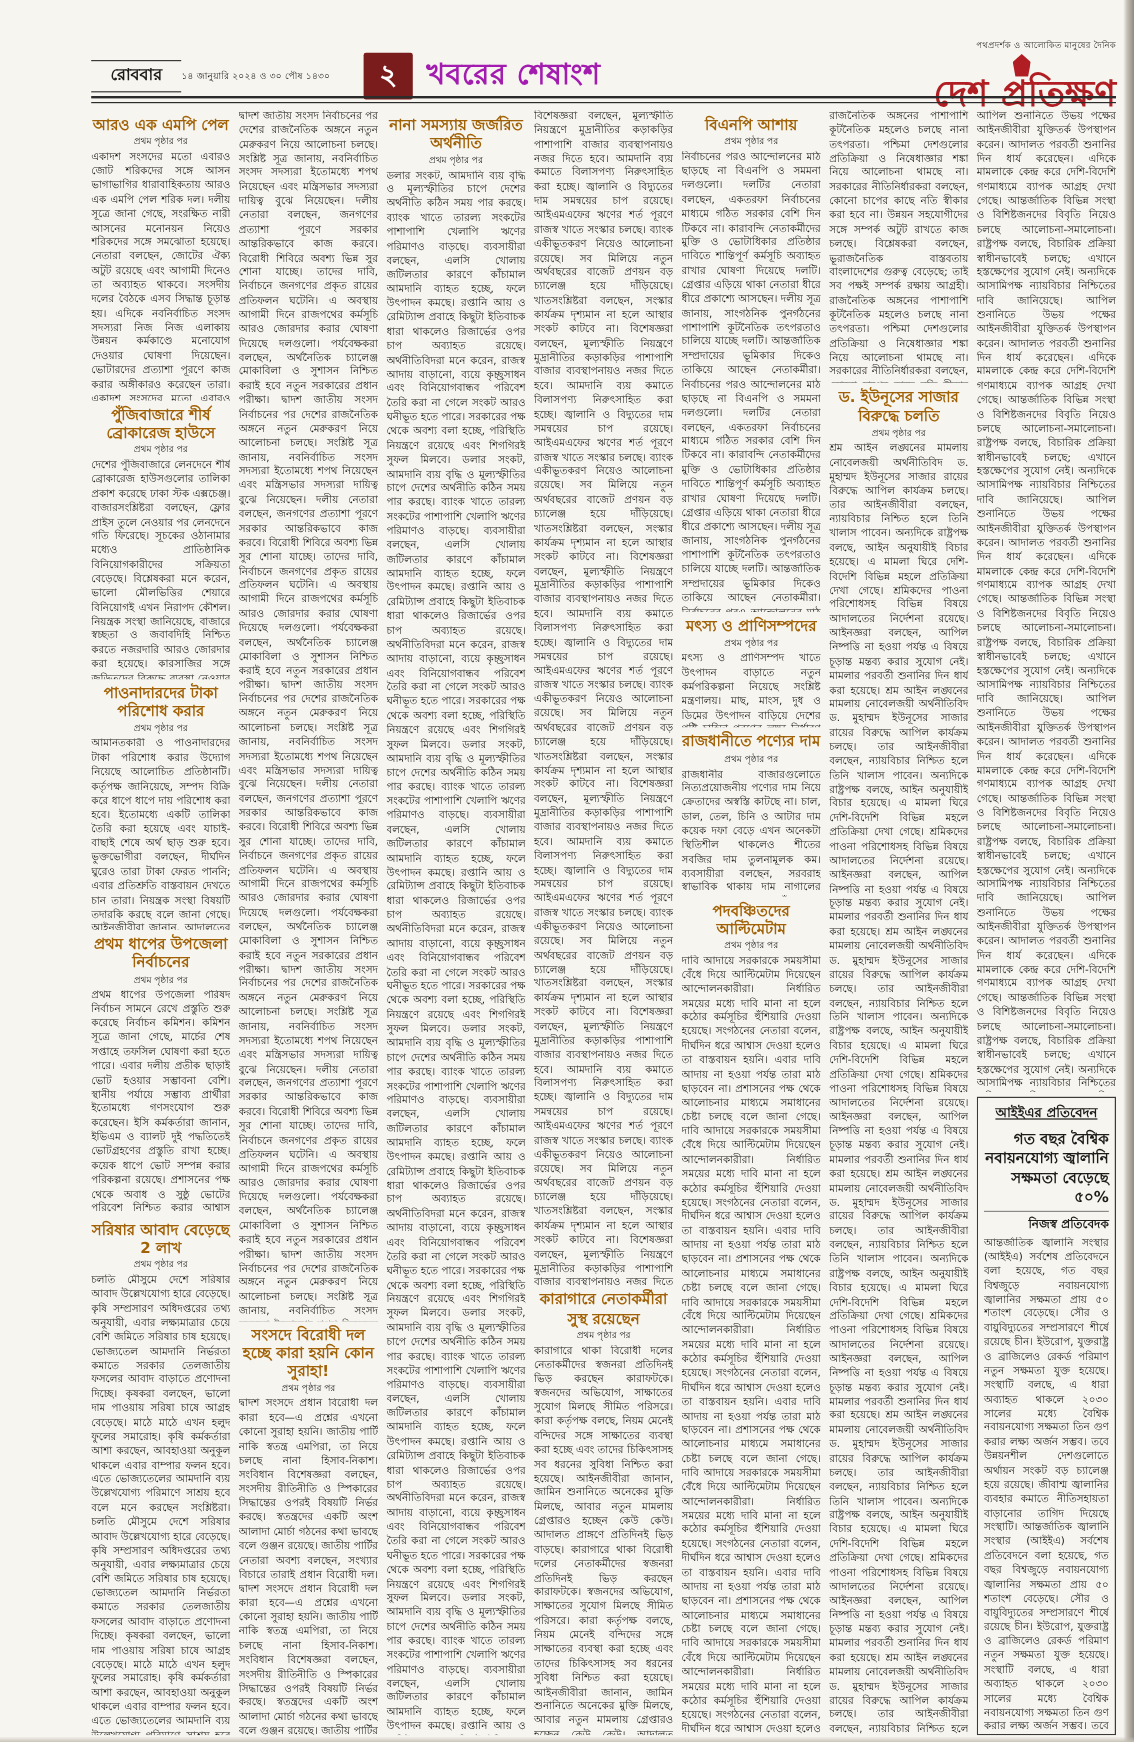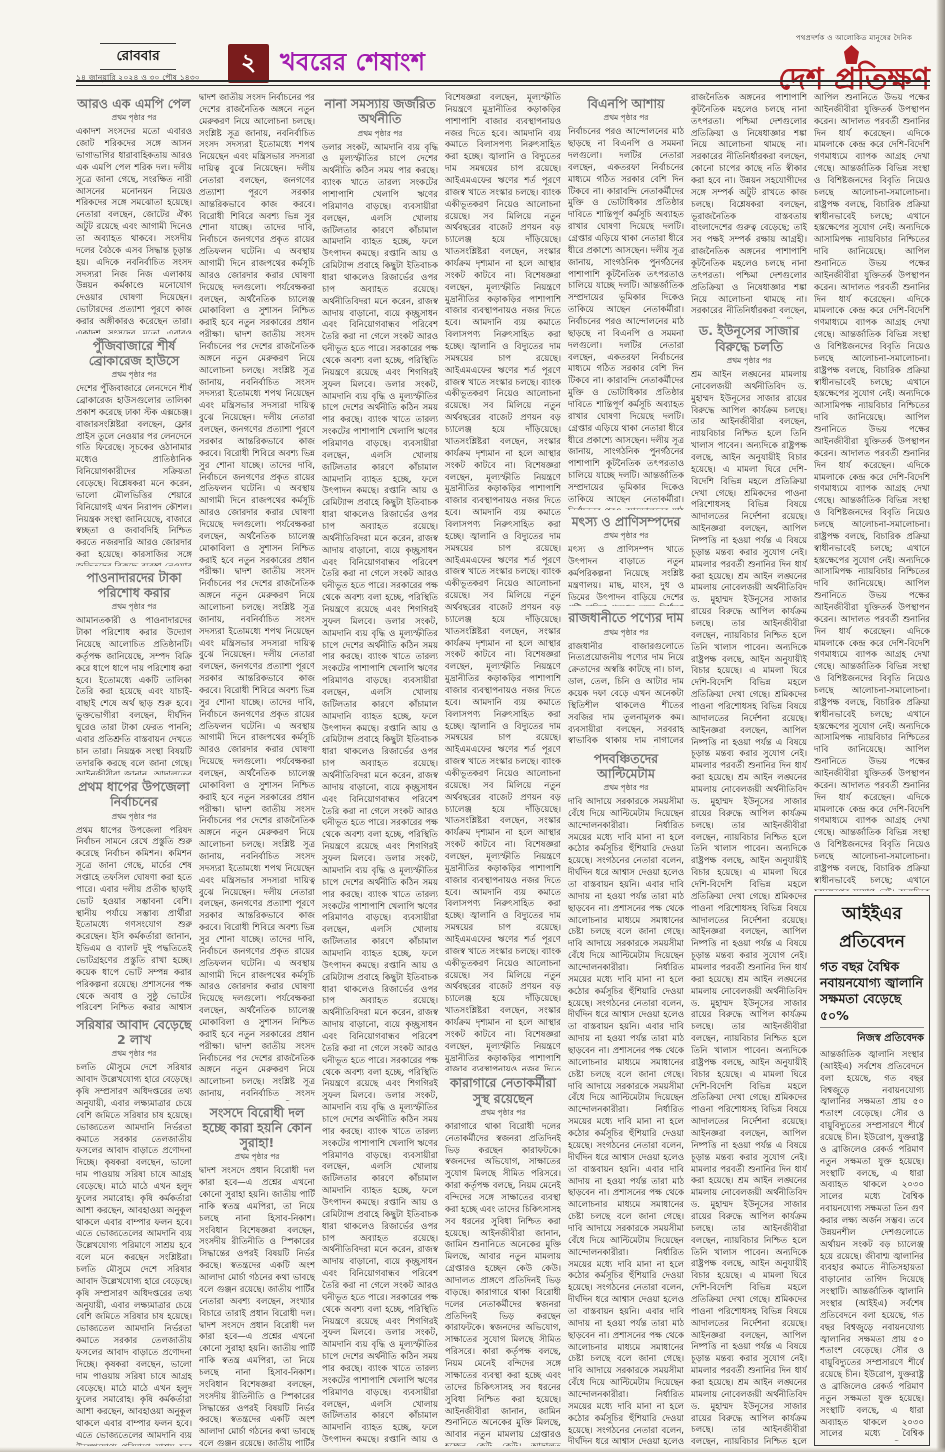--- a/index.html
+++ b/index.html
@@ -6,46 +6,46 @@
   .page{position:relative;width:945px;height:1452px;background:#f7f5ef;
         font-family:"DejaVu Sans",sans-serif;color:#1d1c1a;overflow:hidden;
         box-shadow:0 0 12px rgba(0,0,0,.4);}
   .scan-edge{position:absolute;right:0;top:0;width:9px;height:100%;
         background:linear-gradient(to left,#6d665c,#b7b1a6 65%,rgba(183,177,166,0));opacity:.75;}
   .scan-bottom{position:absolute;left:0;bottom:0;width:100%;height:5px;
         background:linear-gradient(to top,#c6c1b6,rgba(198,193,182,0));}
 
   
   .masthead{position:absolute;left:76px;top:32px;width:854px;display:flex;align-items:center;}
-  .day-block{display:flex;flex-direction:column;align-items:center;}
+  .day-block{display:flex;align-items:center;}
   .day-label{font-weight:bold;font-size:13.5px;border-top:1px solid #3a3a3a;border-bottom:1px solid #3a3a3a;padding:1px 16px;}
   .date-line{font-size:7.5px;margin-top:2px;letter-spacing:.2px;}
   .page-box{width:41px;height:39px;background:#7a1c1c;color:#fff;display:flex;align-items:center;justify-content:center;
         font-size:23px;font-weight:bold;margin:0 11px 0 28px;border-radius:2px;}
   .section-title{font-size:24px;font-weight:bold;letter-spacing:.4px;color:#a21caf;}
-  .logo-block{margin-left:auto;display:flex;flex-direction:column;align-items:center;}
+  .logo-block{margin-left:auto;display:flex;flex-direction:column;align-items:flex-end;}
   .tagline{font-size:7px;color:#333;margin-bottom:1px;letter-spacing:.3px;}
   .paper-name{display:flex;align-items:center;font-size:30px;font-weight:bold;color:#b01e23;line-height:1;flex-direction:column;}
   .logo-mark{width:15px;height:19px;background:#b01e23;margin-right:5px;
         clip-path:polygon(50% 0,100% 35%,85% 100%,15% 100%,0 35%);}
   .header-rule{position:absolute;left:76px;top:80px;width:854px;border-top:2.5px solid #2b2b2b;}
   .header-rule2{position:absolute;left:76px;top:85px;width:854px;border-top:1px solid #2b2b2b;}
 
   
   .cols{position:absolute;left:76px;top:92px;width:854px;height:1354px;display:flex;gap:7px;}
   .col{width:116px;height:1354px;display:flex;flex-direction:column;overflow:hidden;}
-  .headline{font-weight:bold;font-size:12.5px;line-height:1.22;text-align:center;margin:4px 0 1px;color:#737373;}
+  .headline{font-weight:bold;font-size:12.5px;line-height:1.22;text-align:center;margin:4px 0 1px;color:#a16207;}
   .byline{font-size:7.5px;font-weight:normal;text-align:center;margin:0 0 2px;color:#222;}
   .body{font-size:8.6px;line-height:1.38;text-align:justify;overflow:hidden;color:#24231f;}
   .fill{flex:1 1 auto;min-height:0;}
 
   
   .iea-box{border:1.5px solid #3a3a3a;padding:4px 5px;display:flex;flex-direction:column;flex:1 1 auto;min-height:0;margin-top:4px;background:#f7f5ef;}
-  .iea-kicker{font-size:17px;font-weight:bold;text-align:center;}
-  .iea-headline{font-size:12.5px;font-weight:bold;text-align:left;line-height:1.3;margin:3px 0;}
+  .iea-kicker{font-size:11px;font-weight:bold;text-align:center;text-decoration:underline;}
+  .iea-headline{font-size:12.5px;font-weight:bold;text-align:right;line-height:1.3;margin:3px 0;}
   .iea-byline{font-size:10px;font-weight:bold;text-align:right;border-top:1px solid #8a8a8a;padding-top:2px;margin-bottom:2px;}
 </style>
 </head>
 <body>
 
 <div class="page">
 
   <div class="masthead">
     <div class="day-block">
       <div class="day-label">রোববার</div>

